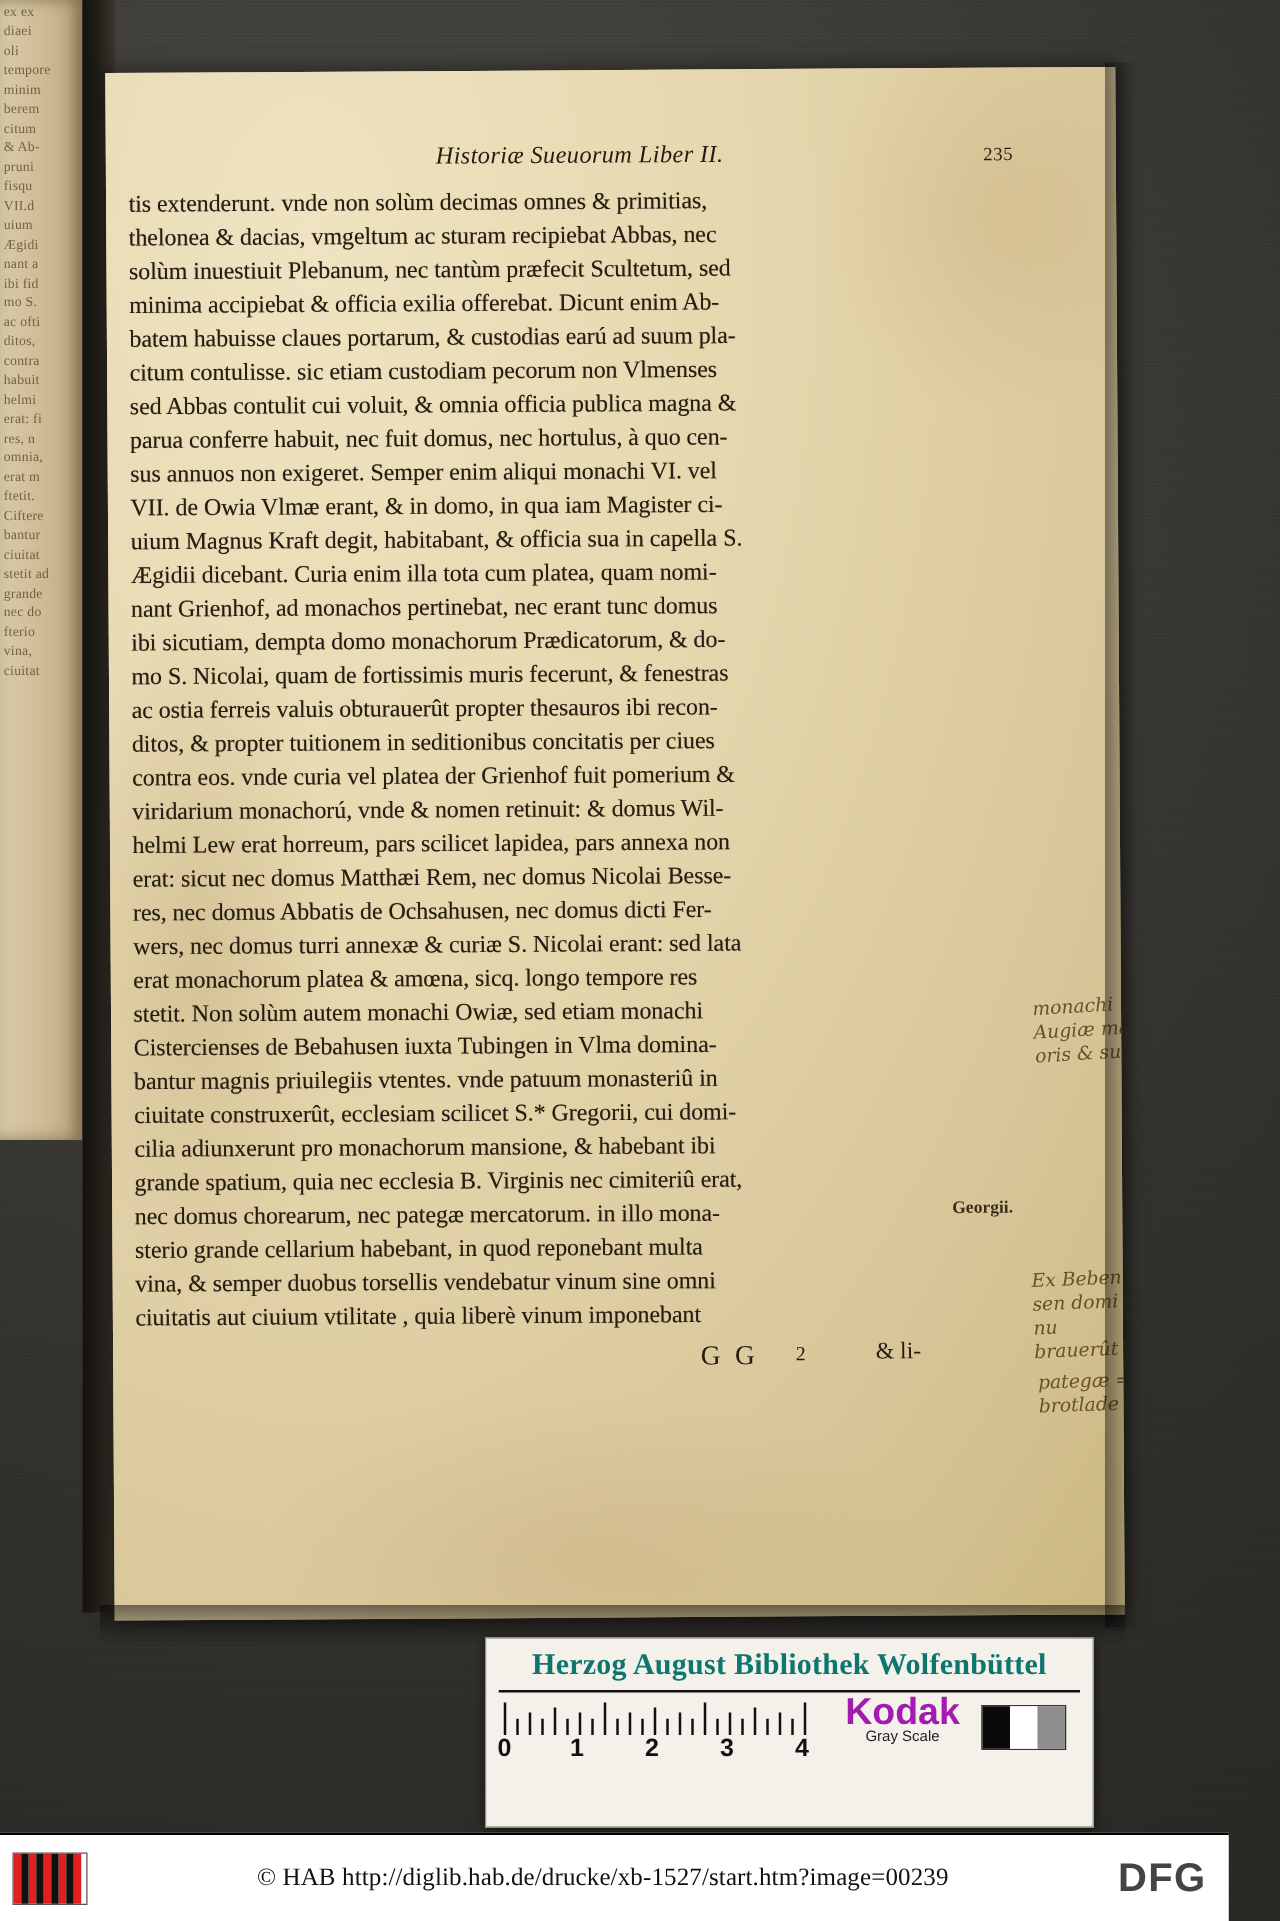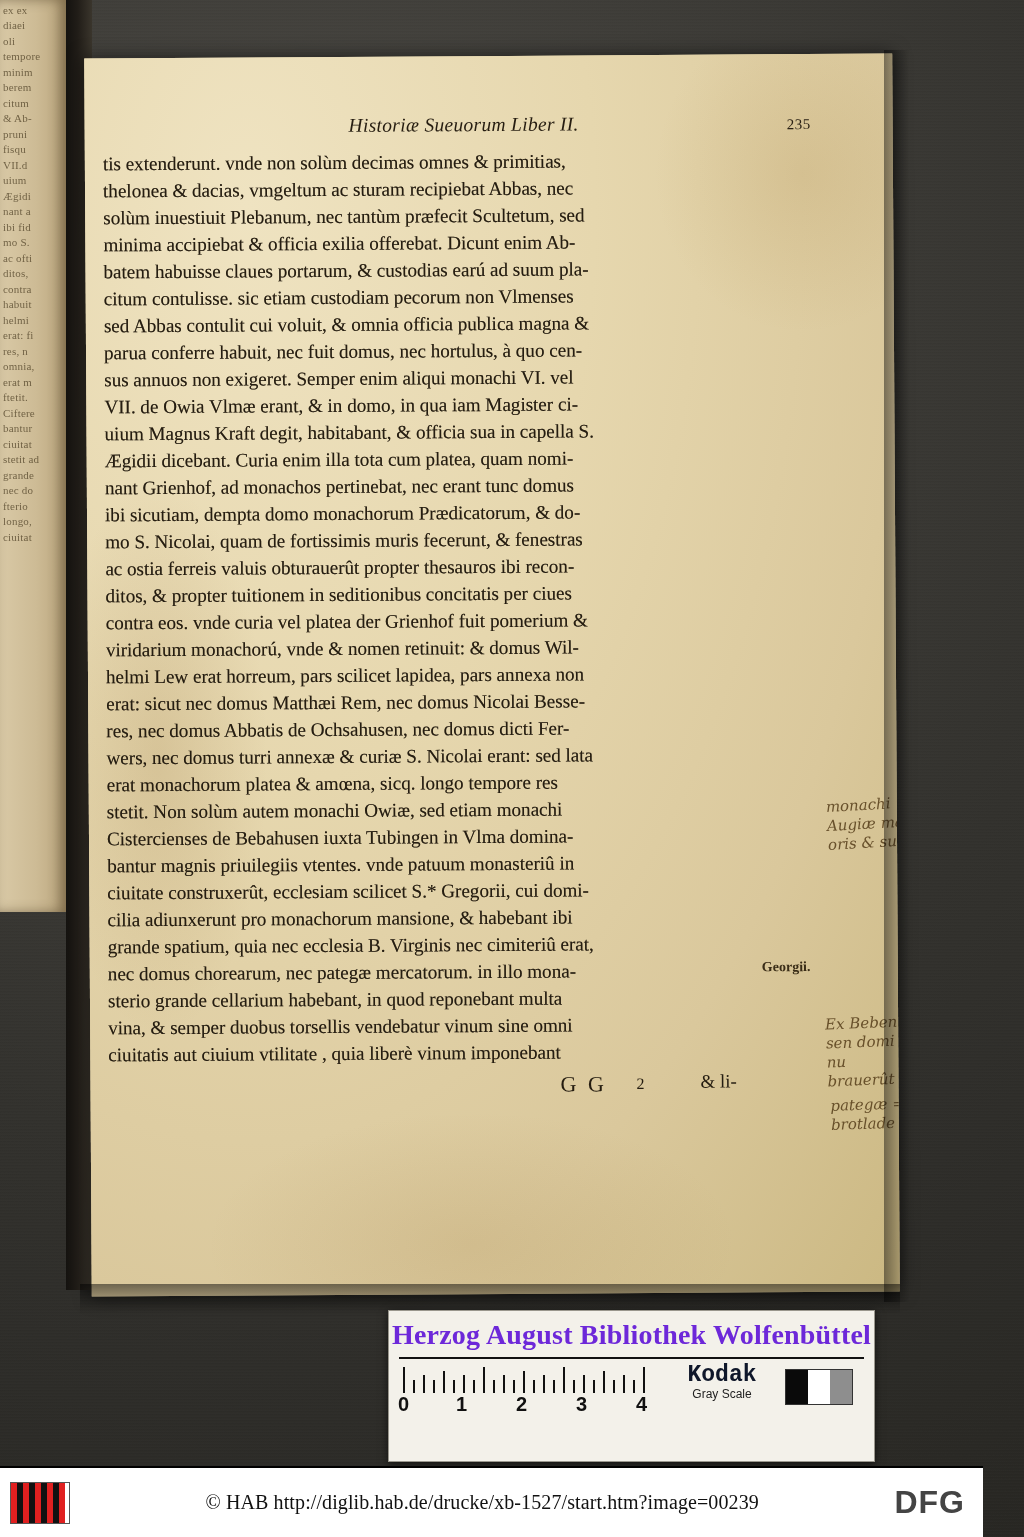--- a/index.html
+++ b/index.html
@@ -196,22 +196,22 @@
     width: 485px;
     height: 150px;
     background: #f3f1ea;
     border: 1px solid #9a978d;
     box-shadow: 0 2px 8px rgba(0,0,0,.6);
   }
   #cardbar .lib-name {
     text-align: center;
     font-family: "Liberation Serif", serif;
     font-weight: bold;
-    font-size: 28px;
-    color: #6d28d9;
+    font-size: 24px;
+    color: #0f766e;
     padding-top: 8px;
     letter-spacing: .2px;
   }
   #cardbar .lib-rule {
     height: 2px;
     background: #111;
     margin: 6px 10px 0 10px;
   }
   #cardbar .lower {
     display: flex;
@@ -243,24 +243,24 @@
   .ruler .nums span {
     position: absolute;
     top: 0;
   }
   .kodak {
     margin-left: 14px;
     text-align: center;
     width: 110px;
   }
   .kodak .k-word {
-    font-family: Liberation Mono, monospace;
+    font-family: Liberation Sans, sans-serif;
     font-weight: bold;
-    font-size: 23px;
-    color: #0f172a;
+    font-size: 30px;
+    color: #a21caf;
     line-height: 24px;
   }
   .kodak .k-sub {
     font-family: "Liberation Sans", sans-serif;
     font-size: 12px;
     color: #222;
   }
   .patches {
     margin-left: 8px;
     display: flex;
@@ -356,21 +356,21 @@
     <div class="lp-line">omnia,</div>
     <div class="lp-line">erat m</div>
     <div class="lp-line">ftetit.</div>
     <div class="lp-line">Ciftere</div>
     <div class="lp-line">bantur</div>
     <div class="lp-line">ciuitat</div>
     <div class="lp-line">stetit ad</div>
     <div class="lp-line">grande</div>
     <div class="lp-line">nec do</div>
     <div class="lp-line">fterio</div>
-    <div class="lp-line">longo,</div>
+    <div class="lp-line">vina,</div>
     <div class="lp-line">ciuitat</div>
   </div>
   <div id="left-gutter"></div>
 
   <div id="leaf">
     <div class="stain-a"></div>
     <div class="stain-b"></div>
     <div class="stain-c"></div>
 
     <div class="text-block">

